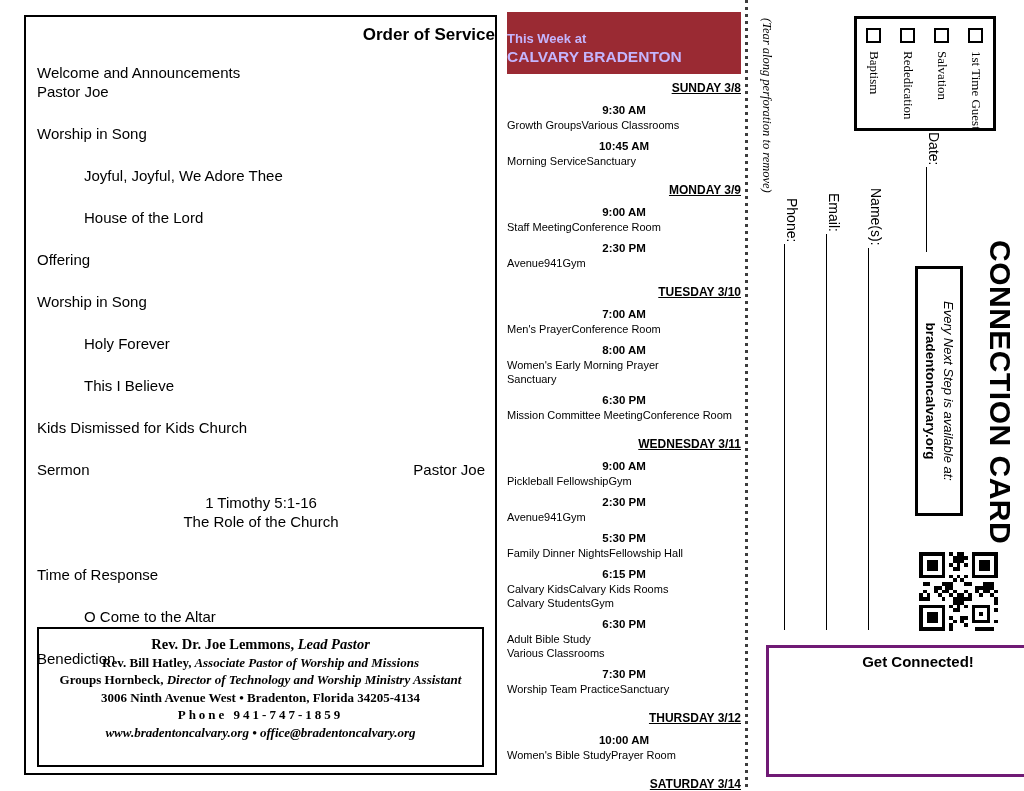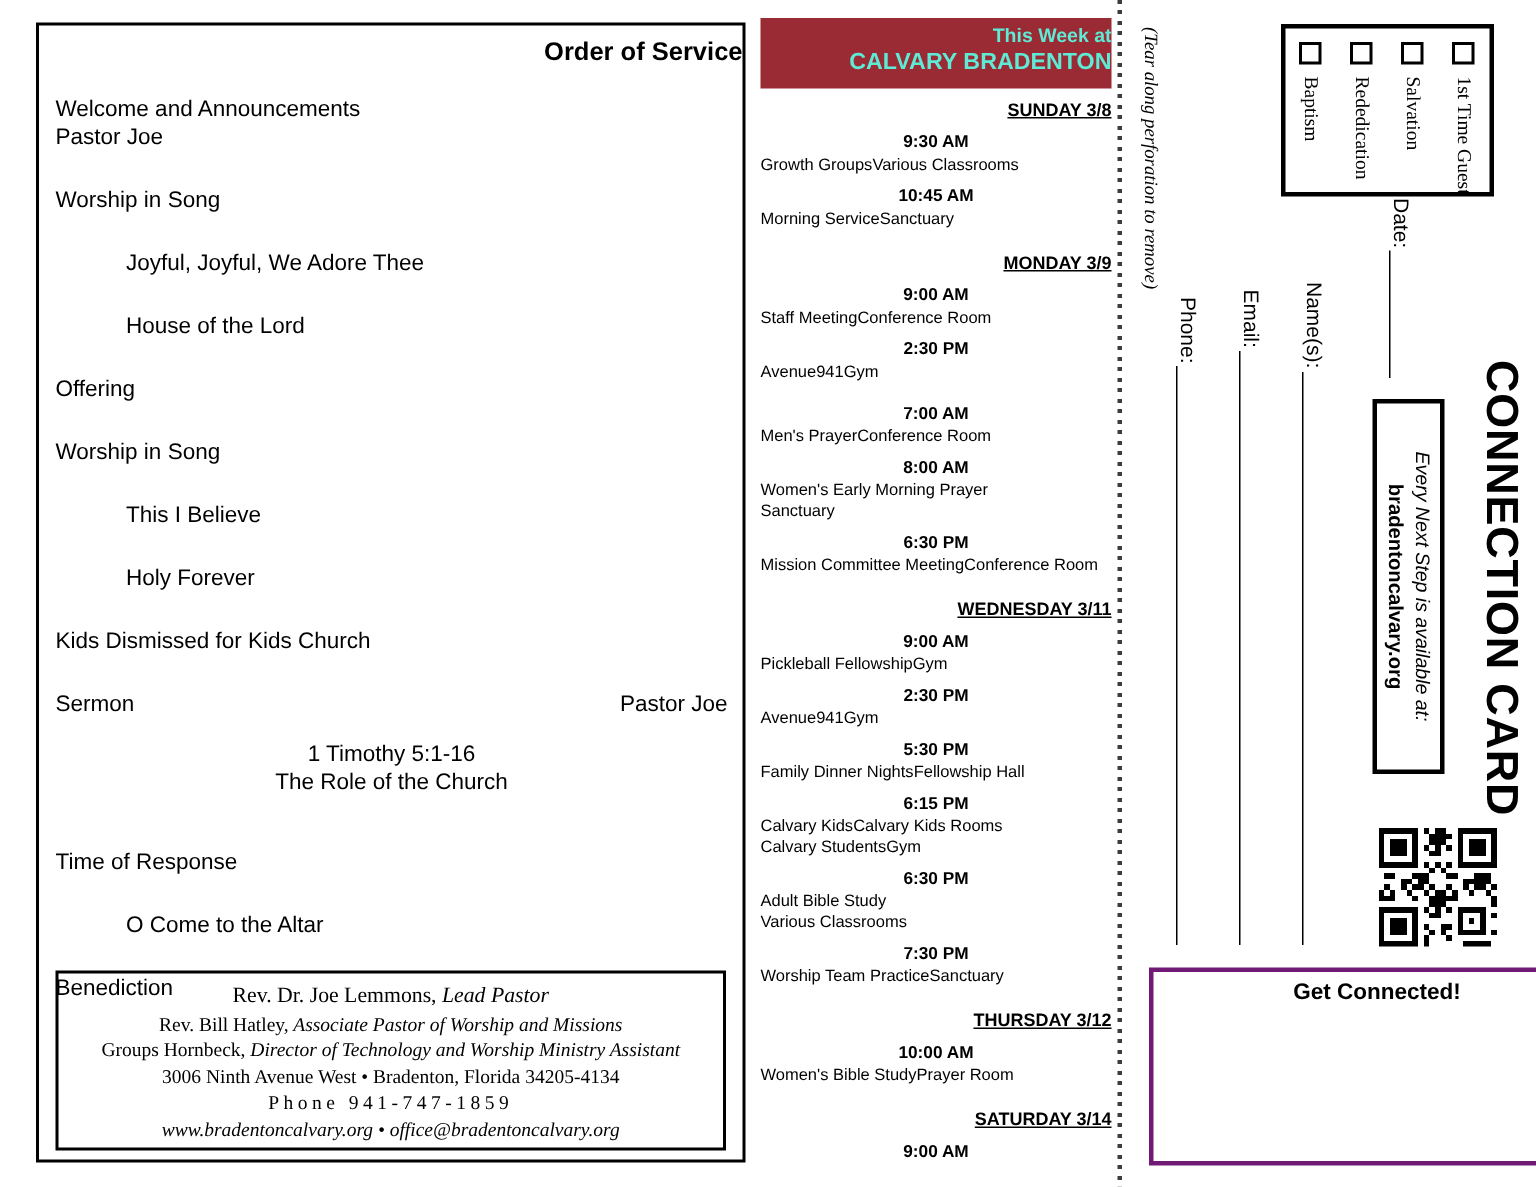--- a/index.html
+++ b/index.html
@@ -20,34 +20,34 @@
   .os-item:first-child { margin-top:17px;flex-direction:column; }
   .os-item.indent { padding-left:47px; }
   .os-item.center { display:block; text-align:center; }
   .os-item.center.first-center { margin-top:14px; }
   .os-item.center.next-center { margin-top:0; }
   .os-item.after-center { margin-top:34px; }
 
   #os-footer {
     position:absolute; left:11px; right:11px; bottom:6px;
     border:2px solid #000; text-align:center;
-    font-family:"Liberation Serif", serif; font-weight:normal;
-    padding:7px 4px 4px;
+    font-family:"Liberation Serif", serif; font-weight:bold;
+    padding:7px 4px 24px;
   }
   .f-line { font-size:13px; line-height:17.5px; }
   .f-line.lg { font-size:14.5px; }
   .f-line .em { font-style:italic; }
   .f-line.spaced { letter-spacing:3px; }
   .f-line.web { font-style:italic; }
 
   
   #middle { position:absolute; left:507px; top:12px; width:234px; }
   #week-header {
-    background:var(--accent); color:#5eead4; text-align:right;
-    font-weight:bold; padding:3px 0 8px;
+    background:var(--accent); color:#c4b5fd; text-align:left;
+    font-weight:bold; padding:18px 0 8px;
   }
   #week-header .wh1 { font-size:13px; line-height:17px; }
   #week-header .wh2 { font-size:15.5px; line-height:19px; }
   .day { margin-top:16px; }
   .day:first-of-type { margin-top:7px; }
   .day-label {
     text-align:right; font-weight:bold; font-size:12px; line-height:14px;
     text-decoration:underline;
   }
   .slot-time { text-align:center; font-weight:bold; font-size:11.5px; line-height:13px; margin-top:9px; }
@@ -121,24 +121,24 @@
       <div class="os-item indent">
         <span>House of the Lord</span>
       </div>
       <div class="os-item">
         <span>Offering</span>
       </div>
       <div class="os-item">
         <span>Worship in Song</span>
       </div>
       <div class="os-item indent">
+        <span>Holy Forever</span>
+      </div>
+      <div class="os-item indent">
         <span>This I Believe</span>
-      </div>
-      <div class="os-item indent">
-        <span>Holy Forever</span>
       </div>
       <div class="os-item">
         <span>Kids Dismissed for Kids Church</span>
       </div>
       <div class="os-item">
         <span>Sermon</span>
         <span>Pastor Joe</span>
       </div>
       <div class="os-item center first-center"><span>1 Timothy 5:1-16</span></div>
       <div class="os-item center next-center"><span>The Role of the Church</span></div>
@@ -196,20 +196,21 @@
         </div>
         <div class="slot">
           <div class="slot-time">2:30 PM</div>
           <div class="slot-row">
             <span>Avenue941</span>
             <span>Gym</span>
           </div>
         </div>
       </div>
       <div class="day">
+        <div class="day-label">TUESDAY 3/10</div>
         <div class="slot">
           <div class="slot-time">7:00 AM</div>
           <div class="slot-row">
             <span>Men's Prayer</span>
             <span>Conference Room</span>
           </div>
         </div>
         <div class="slot">
           <div class="slot-time">8:00 AM</div>
           <div class="slot-row">

